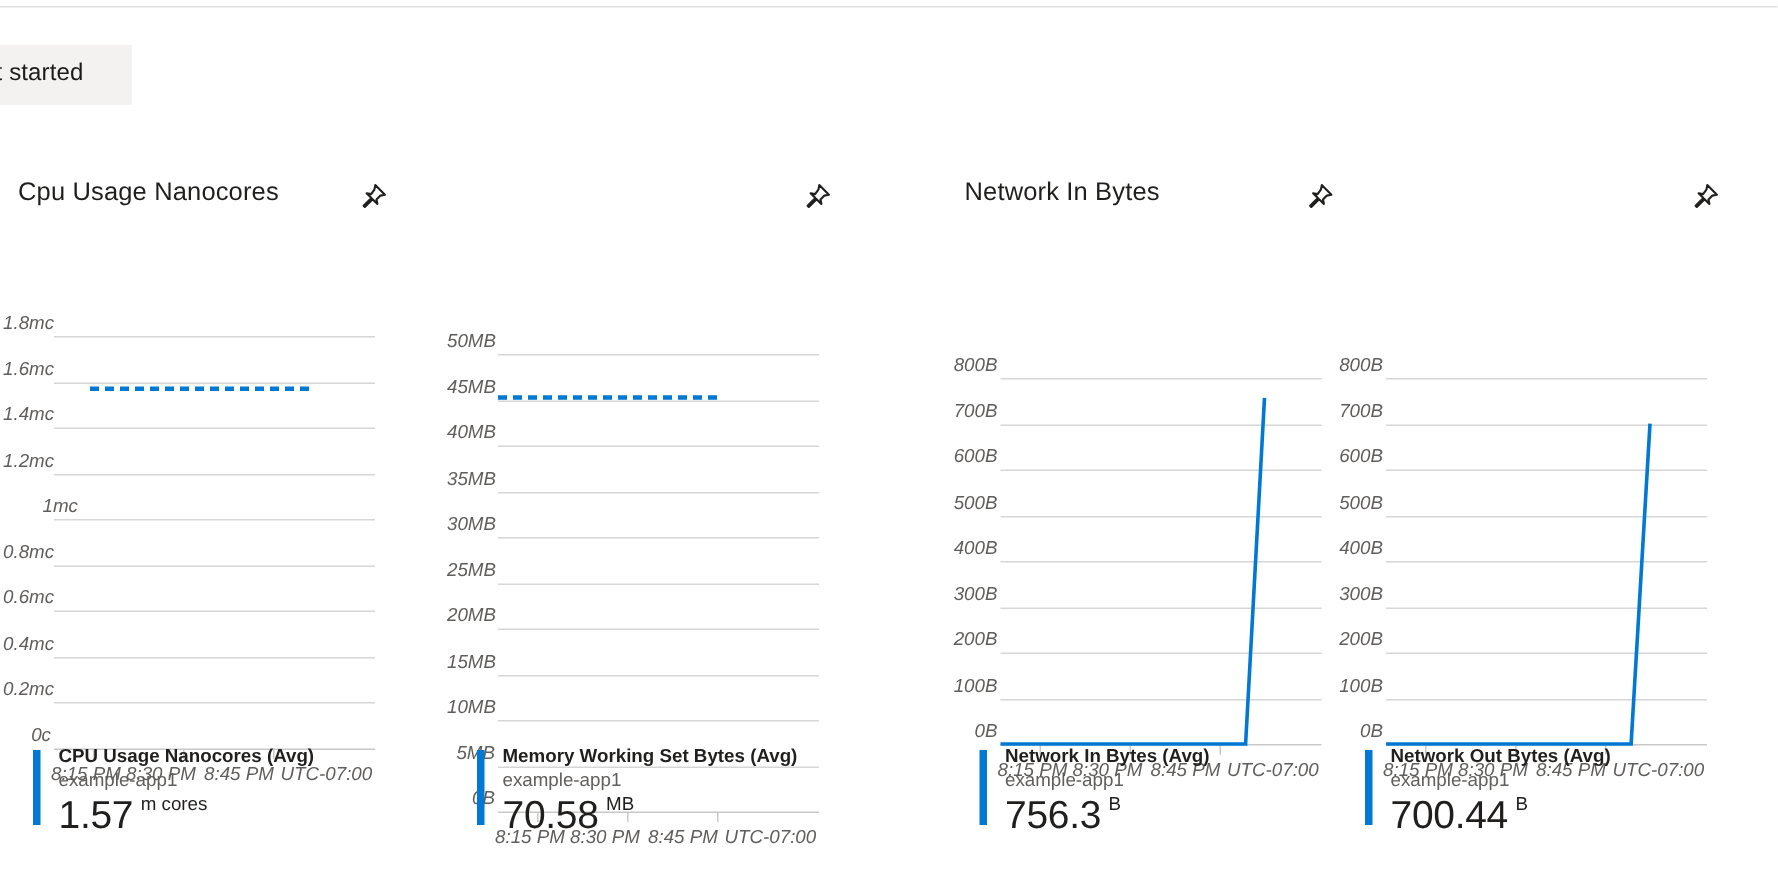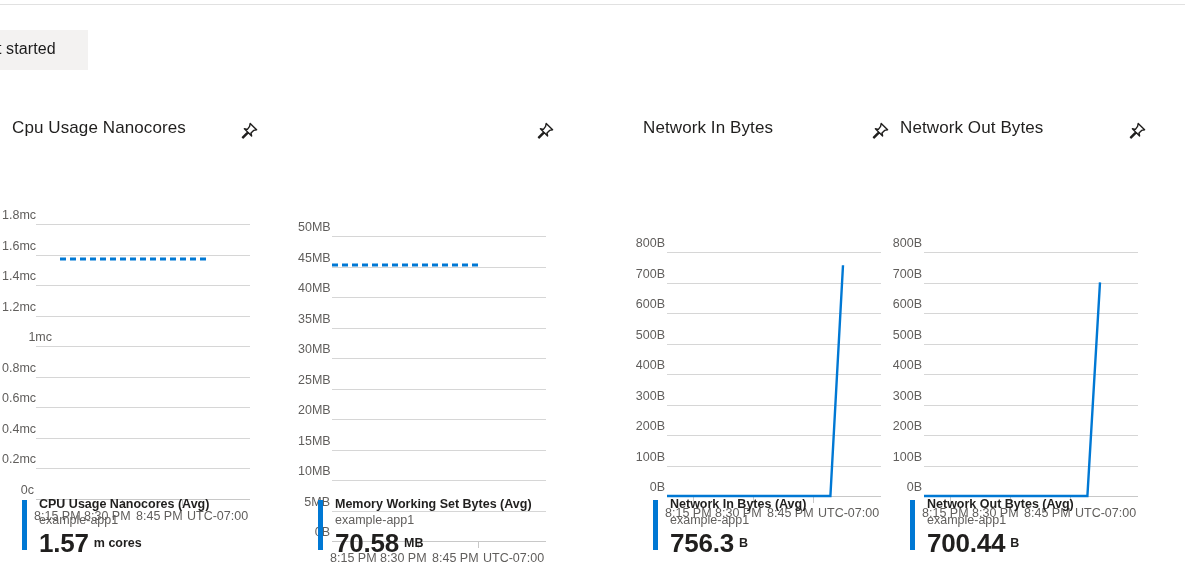--- a/index.html
+++ b/index.html
@@ -60,21 +60,21 @@
     letter-spacing: .1px;
   }
   .pin-btn {
     position: absolute; top: 16px; width: 26px; height: 26px;
     cursor: pointer;
   }
   .pin-btn svg { display: block; }
 
   
   .plot {
-    position: absolute; left: 0; top: 46px; width: 296px; height: 340px;
+    position: absolute; left: 0; top: 46px; width: 296px; height: 340px; font-style: italic;
   }
   .gridline {
     position: absolute; height: 1px; background: #d6d6d6;
   }
   .axisline {
     position: absolute; height: 1px; background: #c8c8c8;
   }
   .ytick {
     position: absolute; font-size: 12.5px; color: #605e5c;
     text-align: right; white-space: nowrap; line-height: 13px;
@@ -102,21 +102,21 @@
     font-size: 12.5px; color: #201f1e; white-space: nowrap;
     line-height: 16px; font-weight: 600;
   }
   .legend-resource {
     position: absolute; left: 39px; top: 16px;
     font-size: 12.5px; color: #605e5c; white-space: nowrap;
     line-height: 16px;
   }
   .legend-valrow {
     position: absolute; left: 39px; top: 32px;
-    display: flex; align-items: center; font-weight: bold;
+    display: flex; align-items: flex-start;
   }
   .legend-value {
     font-size: 26px; color: #201f1e; letter-spacing: -.2px;
     line-height: 30px;
   }
   .legend-unit {
     font-size: 12.5px; color: #201f1e; margin-left: 5px;
     line-height: 16px;
   }
 </style>
@@ -279,21 +279,20 @@
         <div class="legend-metric">Network In Bytes (Avg)</div>
         <div class="legend-resource">example-app1</div>
         <div class="legend-valrow">
           <span class="legend-value">756.3</span>
           <span class="legend-unit">B</span>
         </div>
       </div>
     </div>
     <div class="chart-card c3">
       <div class="chart-header">
-        <div class="chart-title">Network Out Bytes</div>
         <div class="pin-btn" style="left:236px">
           <svg width="24" height="24" viewBox="0 0 24 24" fill="none" stroke="#201f1e" stroke-width="1.4" stroke-linejoin="round" stroke-linecap="round">
             <path d="M14.2 3.4 L20.6 9.8 L17.6 10.4 L15.0 13.0 L15.6 16.0 L12.4 12.8 L7.2 18.0 L6.4 17.2 L11.6 12.0 L8.4 8.8 L11.4 9.4 L13.6 6.4 Z"></path>
           </svg>
         </div>
       </div>
       <div class="plot">
         <div class="gridline" style="left:36px;top:102px;width:214px"></div>
         <div class="ytick" style="left:2px;top:87px;width:32px">800B</div>
         <div class="gridline" style="left:36px;top:132.5px;width:214px"></div>

